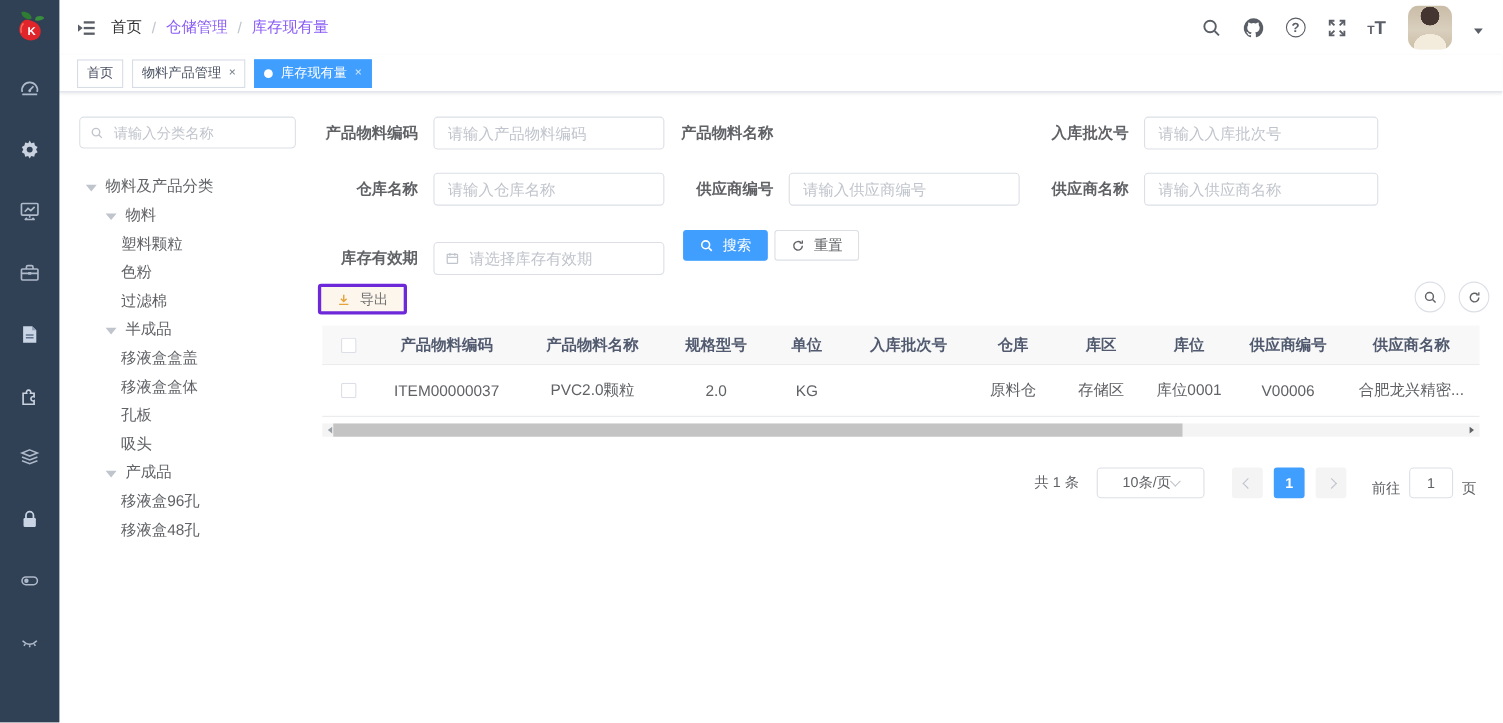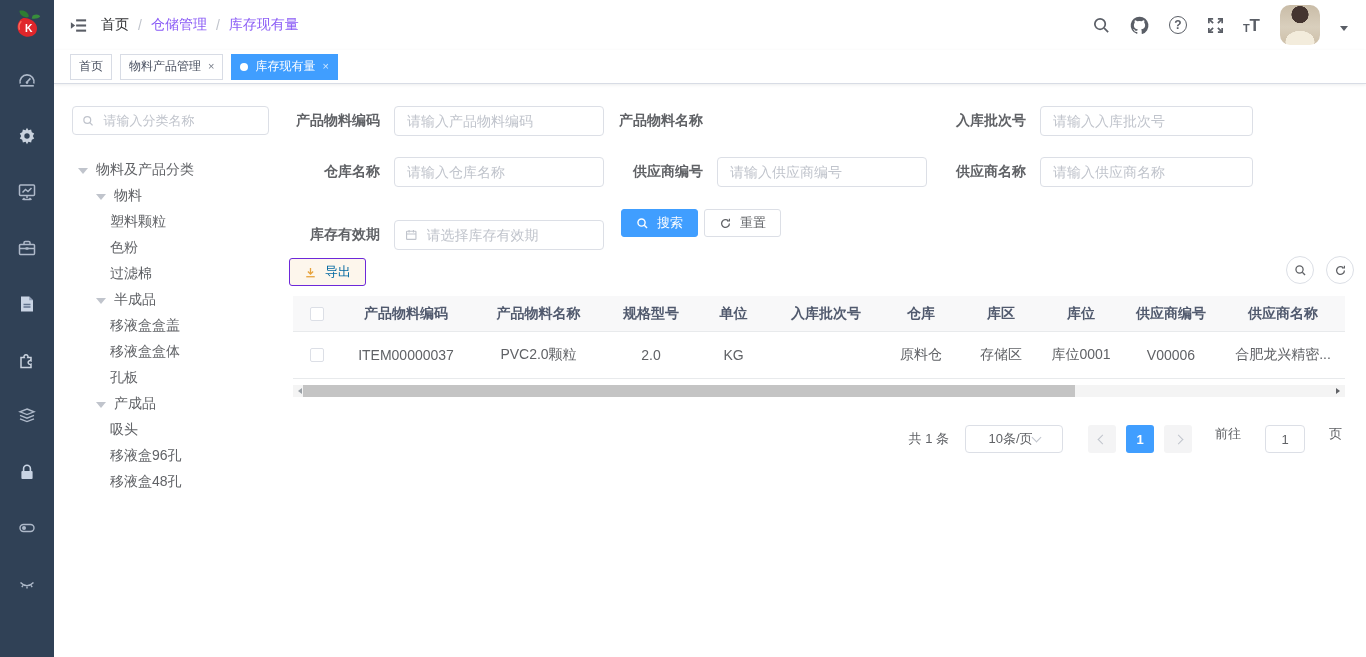--- a/index.html
+++ b/index.html
@@ -64,21 +64,21 @@
     display:flex; align-items:center; padding:0 10px; gap:7px; }
   .finput input { border:none; outline:none; width:100%; font-size:14px; color:#606266; font-family:inherit; background:transparent; }
   .finput.wide { width:213px; }
   #fg0 { left:-5px; top:22px; } #fg1 { left:318px; top:22px; } #fg2 { left:641px; top:22px; }
   #fg3 { left:-5px; top:73px; } #fg4 { left:318px; top:73px; } #fg5 { left:641px; top:73px; }
   #fg6 { left:-5px; top:136px; }
 
   .btn { display:flex; align-items:center; gap:8px; font-size:13px; border-radius:3px; cursor:pointer; height:28px; padding:0 14px; }
   .btn-search { position:absolute; left:336px; top:125px; background:#409eff; border:1px solid #409eff; color:#fff; }
   .btn-reset  { position:absolute; left:419px; top:125px; background:#fff; border:1px solid #dcdfe6; color:#606266; }
-  .btn-export { position:absolute; left:4px;  top:174px; background:#fdf6ec; border:1px solid #6d28d9; color:#0369a1;justify-content:space-between; }
+  .btn-export { position:absolute; left:4px;  top:174px; background:#fdf6ec; border:3px solid #6d28d9; color:#737373;justify-content:space-between; }
   .circle-btn { position:absolute; top:172px; width:28px; height:28px; border:1px solid #dcdfe6; border-radius:50%;
     background:#fff; display:flex; align-items:center; justify-content:center; cursor:pointer; color:#606266; }
   #cb-search { left:1001px; } #cb-refresh { left:1041px; }
 
   
   .table { position:absolute; left:8px; top:212px; width:1052px; font-size:14px; }
   .trh { display:flex; align-items:center; height:36px; background:#f8f8f9; border-bottom:1px solid #e8eaec;
     font-weight:bold; color:#515a6e; }
   .trd { display:flex; align-items:center; height:47px; background:#fff; border-bottom:1px solid #e8eaec; color:#606266; }
   .tc { flex:0 0 auto; text-align:center; overflow:hidden; white-space:nowrap; }
@@ -95,21 +95,21 @@
 
   
   .pager { position:absolute; top:341px; right:24px; height:28px; display:flex; align-items:center; font-size:13px; color:#606266; }
   .ptotal { margin-right:16px; }
   .psize { width:98px; height:28px; border:1px solid #dcdfe6; border-radius:4px; background:#fff;
     display:flex; align-items:center; justify-content:center; cursor:pointer; margin-right:20px; }
   .chev { display:inline-block; padding:3px; border:solid #c0c4cc; border-width:0 1.5px 1.5px 0; }
   .chev.left { transform:rotate(135deg); } .chev.right { transform:rotate(-45deg); } .chev.down { transform:rotate(45deg); margin-top:-3px; }
   .pbtn { width:28px; height:28px; background:#f4f4f5; border-radius:3px; display:flex; align-items:center; justify-content:center; margin:0 5px; cursor:pointer; }
   .pcur { width:28px; height:28px; background:#409eff; color:#fff; border-radius:3px; display:flex; align-items:center; justify-content:center; margin:0 5px; font-weight:bold; cursor:pointer; }
-  .goto { margin-left:18px; display:flex; align-items:flex-start; gap:24px; }
+  .goto { margin-left:18px; display:flex; align-items:flex-end; gap:8px; }
   .ginput { width:40px; height:28px; border:1px solid #dcdfe6; border-radius:4px; text-align:center; font-size:13px;
     color:#606266; font-family:inherit; outline:none; }
 </style>
 </head>
 <body>
 
 <div id="app">
 
   <div class="sidebar">
     <div class="logo">
@@ -284,26 +284,26 @@
         </div>
       <div class="tnode lvl3">
           <span>移液盒盒盖</span>
         </div>
       <div class="tnode lvl3">
           <span>移液盒盒体</span>
         </div>
       <div class="tnode lvl3">
           <span>孔板</span>
         </div>
+      <div class="tnode lvl3">
+          <span>吸头</span>
+        </div>
       <div class="tnode lvl2">
           <span class="tcaret"></span>
           <span>产成品</span>
-        </div>
-      <div class="tnode lvl3">
-          <span>吸头</span>
         </div>
       <div class="tnode lvl3">
           <span>移液盒96孔</span>
         </div>
       <div class="tnode lvl3">
           <span>移液盒48孔</span>
         </div>
     </div>
   </div>
 

